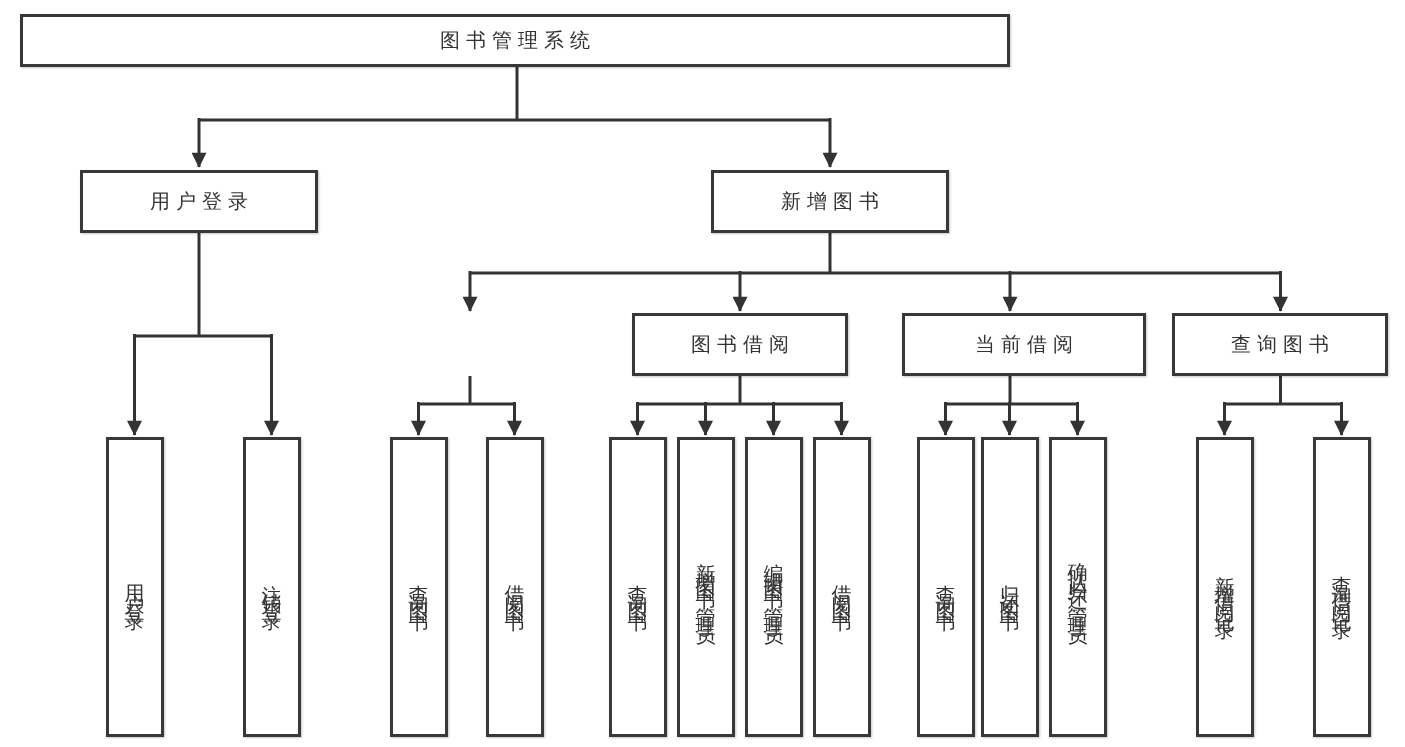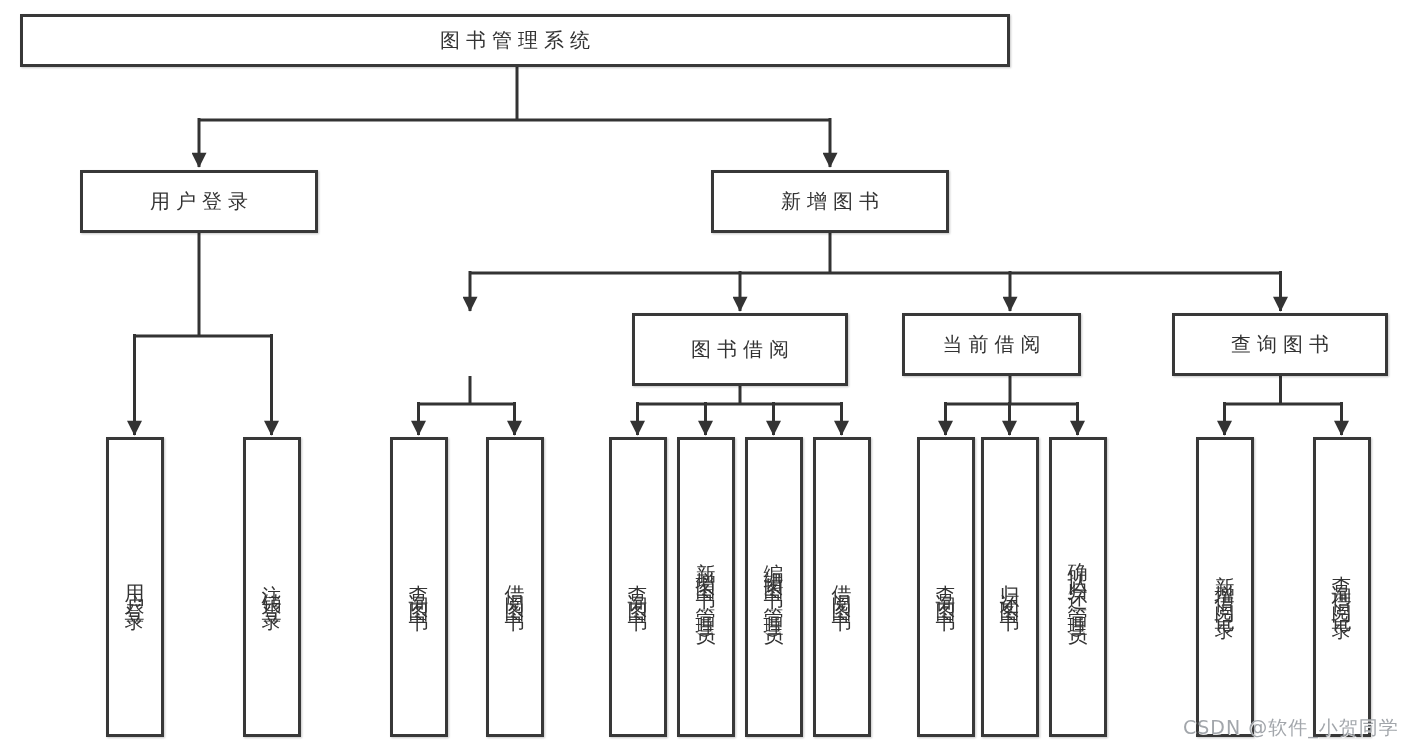--- a/index.html
+++ b/index.html
@@ -111,24 +111,24 @@
     <span>图书管理系统</span>
   </div>
 
   <div class="node h" style="left:80px;top:170px;width:238px;height:63px;">
     <span>用户登录</span>
   </div>
   <div class="node h" style="left:711px;top:170px;width:238px;height:63px;">
     <span>新增图书</span>
   </div>
 
-  <div class="node h" style="left:632px;top:313px;width:216px;height:73px;">
+  <div class="node h" style="left:632px;top:313px;width:216px;height:63px;">
     <span>图书借阅</span>
   </div>
-  <div class="node h" style="left:902px;top:313px;width:179px;height:63px;">
+  <div class="node h" style="left:902px;top:313px;width:244px;height:63px;">
     <span>当前借阅</span>
   </div>
   <div class="node h" style="left:1172px;top:313px;width:216px;height:63px;">
     <span>查询图书</span>
   </div>
 
   <div class="node v" style="left:106px;top:437px;width:58px;height:300px;">
     <span>用户登录</span>
   </div>
   <div class="node v" style="left:243px;top:437px;width:58px;height:300px;">
@@ -165,15 +165,14 @@
     <span>确认归还（管理员）</span>
   </div>
 
   <div class="node v" style="left:1196px;top:437px;width:58px;height:300px;">
     <span>新增借阅记录</span>
   </div>
   <div class="node v" style="left:1313px;top:437px;width:58px;height:300px;">
     <span>查询借阅记录</span>
   </div>
 
-  <div class="watermark">CSDN @软件_小贺同学</div>
 
 </div>
 
 </body></html>

